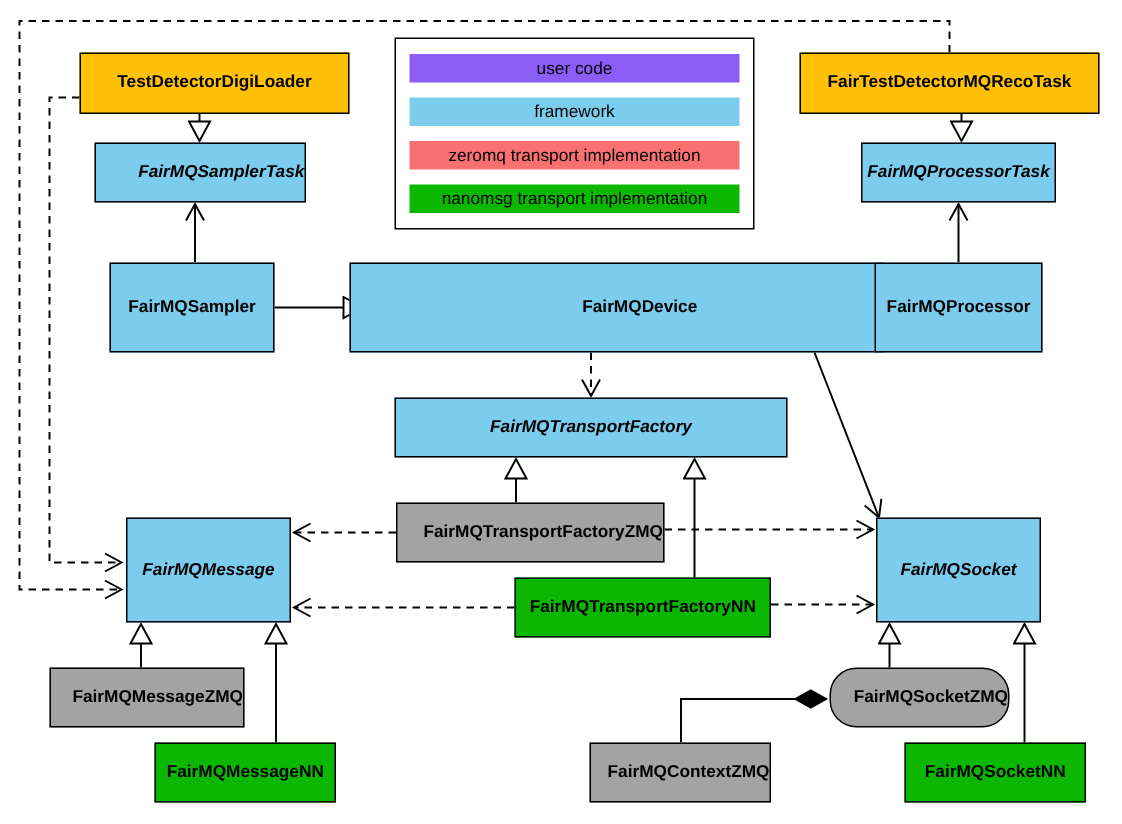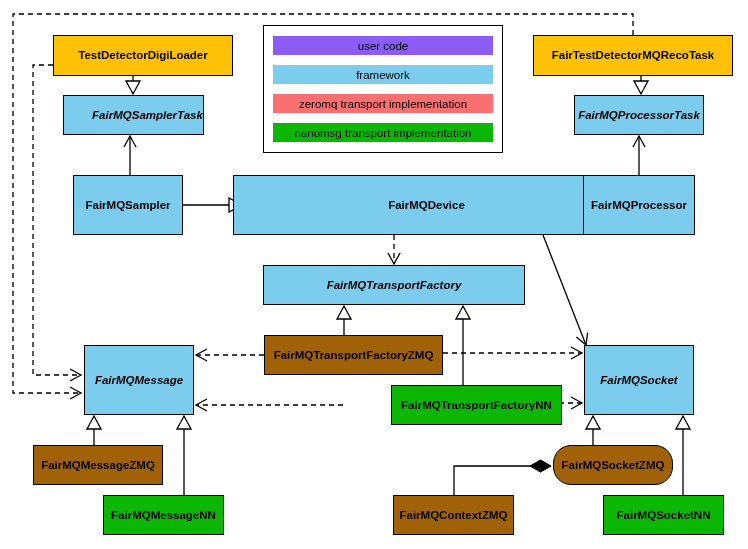--- a/index.html
+++ b/index.html
@@ -9,21 +9,21 @@
   }
   svg.connectors{position:absolute;left:0;top:0;width:748px;height:549px;}
   .node{
     position:absolute;display:flex;align-items:center;justify-content:center;
     border:1.4px solid #000;box-sizing:border-box;
     font-size:11.5px;font-weight:bold;color:#000;text-align:center;
     white-space:nowrap;line-height:1.1;
   }
   .n-gold{background:#FFC107;}
   .n-blue{background:#7CCCEE;}
-  .n-red{background:#a16207;}
+  .n-red{background:#a3a3a3;justify-content:flex-end;}
   .n-green{background:#0CB702;}
   .n-italic{font-style:italic;}
   .legend{
     position:absolute;left:263px;top:25px;width:240px;height:128px;
     border:1.4px solid #000;background:#fff;box-sizing:border-box;
     display:flex;flex-direction:column;justify-content:space-evenly;
     align-items:center;
   }
   .legend .bar{
     width:220px;height:19px;display:flex;align-items:center;justify-content:center;
@@ -129,21 +129,21 @@
   </div>
 
   <div class="node n-blue n-italic" style="left:263px;top:265px;width:262px;height:40px;">
     <span>FairMQTransportFactory</span>
   </div>
 
   <div class="node n-red" style="left:264px;top:335px;width:179px;height:40px;">
     <span>FairMQTransportFactoryZMQ</span>
   </div>
 
-  <div class="node n-green" style="left:343px;top:385px;width:171px;height:40px;margin-left:48px;">
+  <div class="node n-green" style="left:343px;top:385px;width:171px;height:40px;">
     <span>FairMQTransportFactoryNN</span>
   </div>
 
   <div class="node n-blue n-italic" style="left:84px;top:345px;width:110px;height:70px;">
     <span>FairMQMessage</span>
   </div>
 
   <div class="node n-blue n-italic" style="left:584px;top:345px;width:110px;height:70px;">
     <span>FairMQSocket</span>
   </div>

